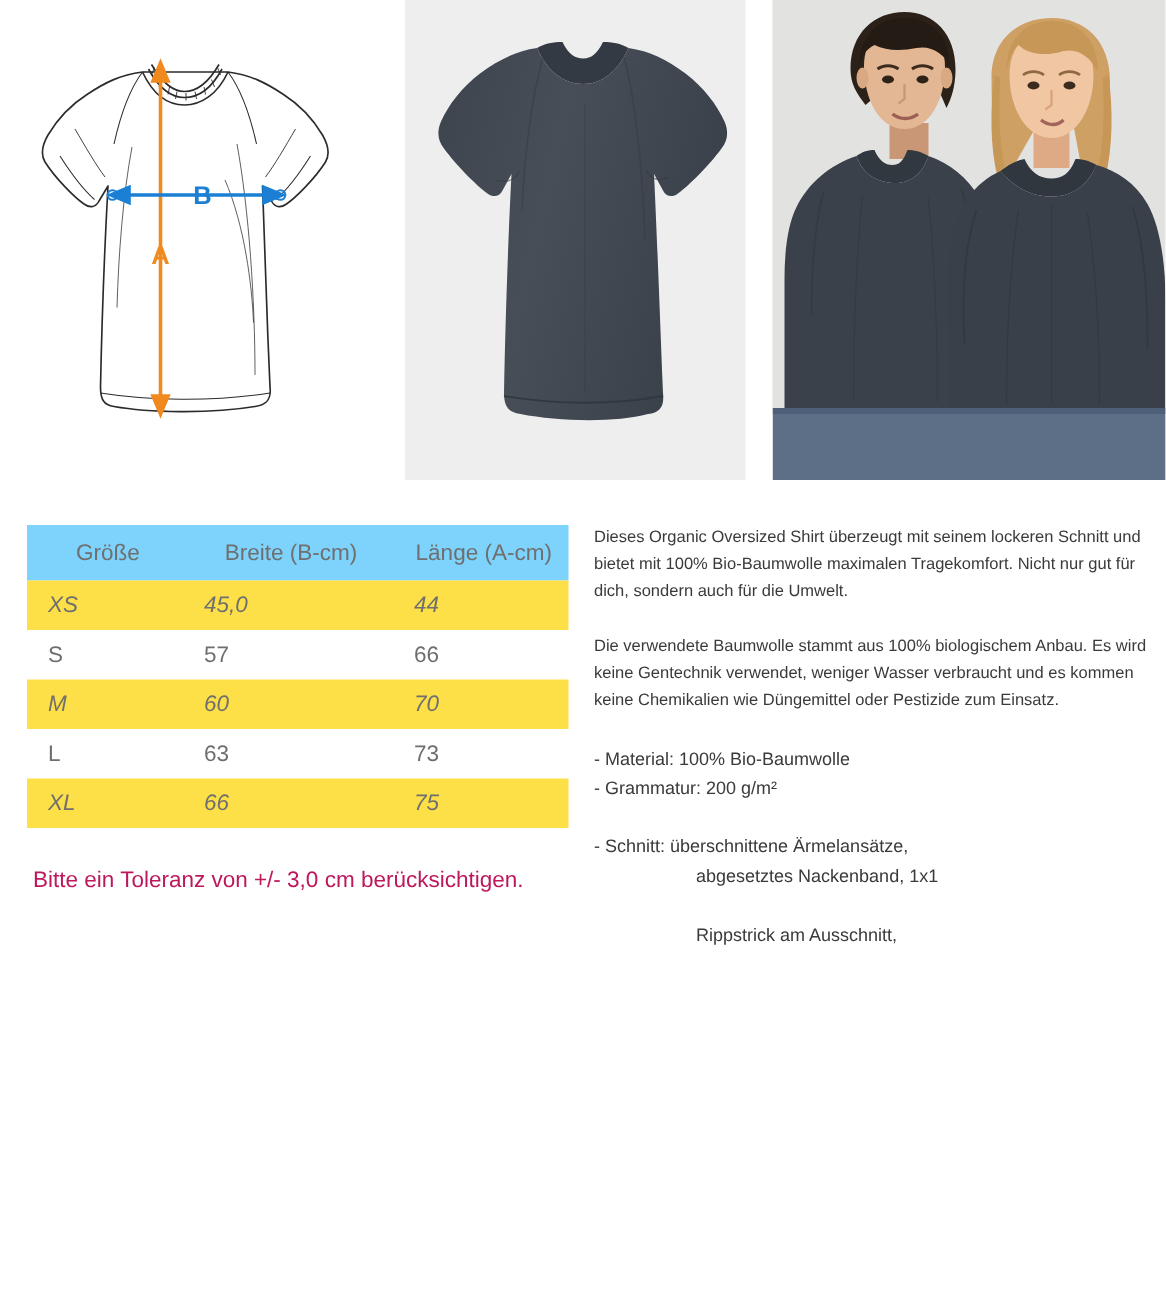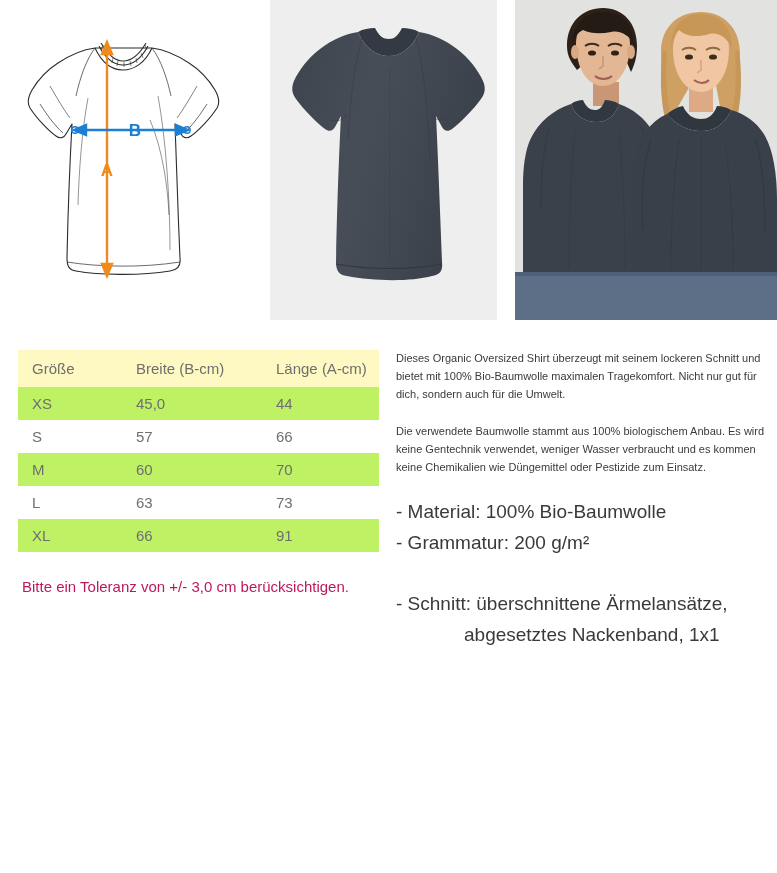--- a/index.html
+++ b/index.html
@@ -35,33 +35,33 @@
   .right-col { width: 381px; padding-top: 30px; padding-right: 12px; }
 
   
   table.size-table {
     border-collapse: collapse;
     width: 361px;
     font-size: 15px;
     color: #6f6f6f;
   }
   table.size-table th {
-    text-align: left;
+    text-align: center;
     font-weight: normal;
     padding: 10px 10px 10px 14px;
     color: #6f6f6f;
     font-size: 15px;
-    background: #fef9c3;
+    background: #7dd3fc;
   }
   table.size-table td {
     padding: 8px 10px 8px 14px;
     font-size: 15px;
     color: #6f6f6f;
   }
-  table.size-table tbody tr.odd td { background: #bef264; }
+  table.size-table tbody tr.odd td { background: #fde047; font-style: italic; }
   table.size-table tbody tr.even td { background: #ffffff; }
   table.size-table col.c1 { width: 104px; }
   table.size-table col.c2 { width: 140px; }
   table.size-table col.c3 { width: 117px; }
 
   .tolerance {
     margin-top: 26px;
     font-size: 15px;
     color: #be185d;
     padding-left: 4px;
@@ -69,21 +69,21 @@
 
   
   .para {
     font-size: 11px;
     line-height: 1.62;
     color: #3a3a3a;
     margin: 0 0 20px 0;
   }
   ul.specs { list-style: none; margin: 0; padding: 0; }
   ul.specs li {
-    font-size: 19px;
+    font-size: 12px;
     line-height: 1.62;
     color: #3a3a3a;
     white-space: pre-line;
   }
   .spec-cont { display: block; padding-left: 68px; }
 </style>
 </head>
 <body>
 
 <div class="page">
@@ -313,36 +313,37 @@
             <td>70</td>
           </tr>
           <tr class="even">
             <td>L</td>
             <td>63</td>
             <td>73</td>
           </tr>
           <tr class="odd">
             <td>XL</td>
             <td>66</td>
-            <td>91</td>
+            <td>75</td>
           </tr>
         </tbody>
       </table>
 
       <div class="tolerance">Bitte ein Toleranz von +/- 3,0 cm berücksichtigen.</div>
     </div>
 
     <div class="right-col">
       <p class="para">Dieses Organic Oversized Shirt überzeugt mit seinem lockeren Schnitt und bietet mit 100% Bio-Baumwolle maximalen Tragekomfort. Nicht nur gut für dich, sondern auch für die Umwelt.</p>
       <p class="para">Die verwendete Baumwolle stammt aus 100% biologischem Anbau. Es wird keine Gentechnik verwendet, weniger Wasser verbraucht und es kommen keine Chemikalien wie Düngemittel oder Pestizide zum Einsatz.</p>
 
       <ul class="specs">
         <li>- Material: 100% Bio-Baumwolle</li>
         <li>- Grammatur: 200 g/m²</li>
         <li>
           <span>- Schnitt: überschnittene Ärmelansätze,</span>
           <span class="spec-cont">abgesetztes Nackenband, 1x1</span>
+          <span class="spec-cont">Rippstrick am Ausschnitt,</span>
         </li>
 
       </ul>
     </div>
   </div>
 </div>
 
 </body></html>

